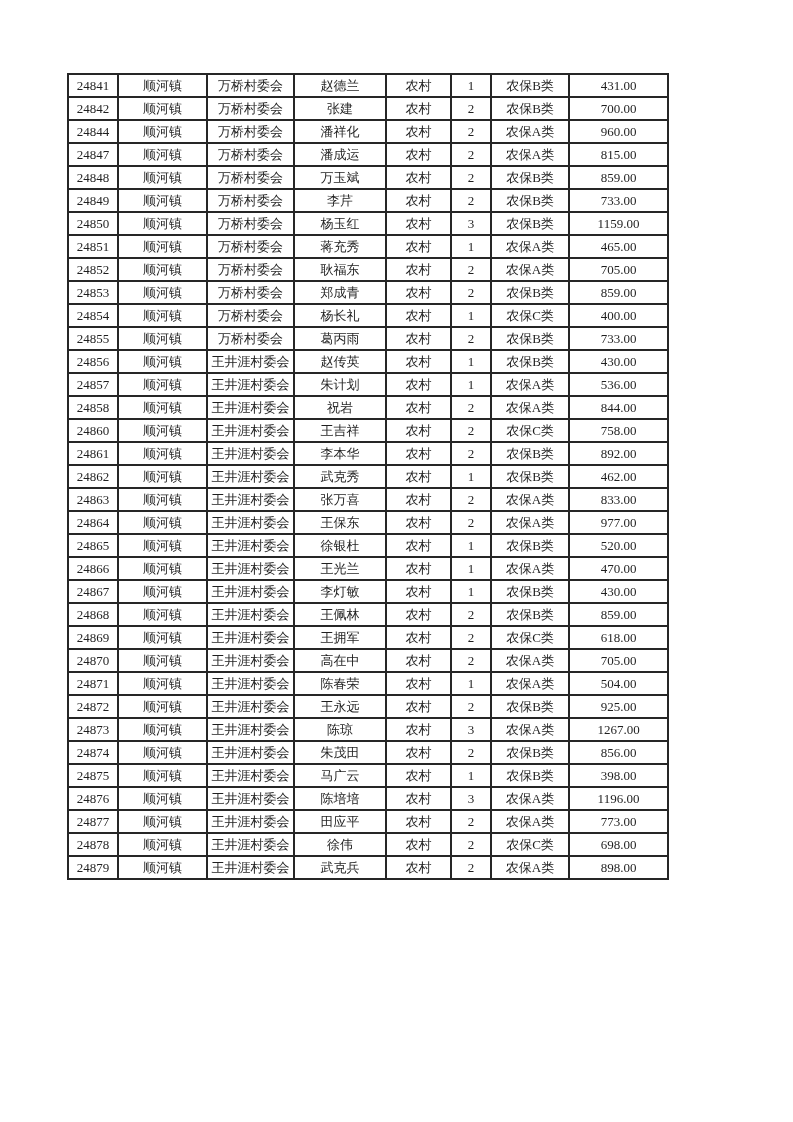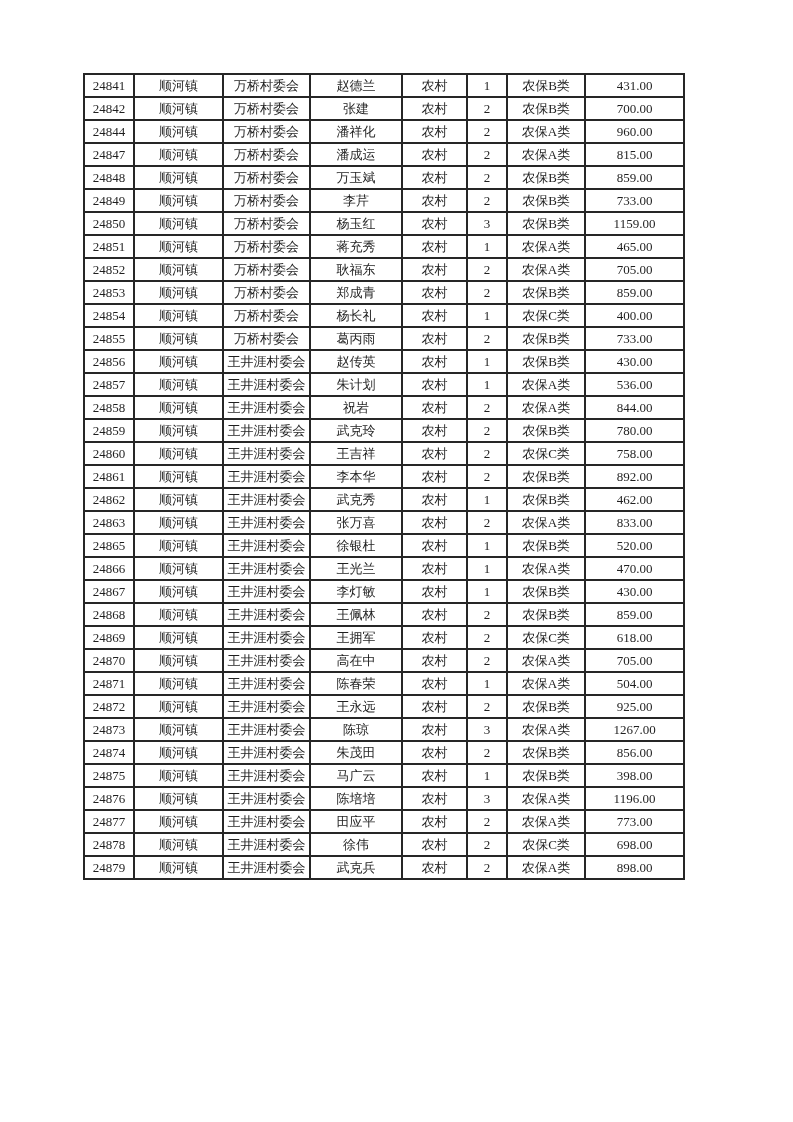--- a/index.html
+++ b/index.html
@@ -9,21 +9,21 @@
   }
   body {
     width: 793px;
     height: 1122px;
     position: relative;
     font-family: "Liberation Serif", "DejaVu Serif", serif;
     color: #1f1f1f;
   }
   .page {
     position: absolute;
-    left: 16px; top: 0;
+    left: 0; top: 0;
     width: 714px; height: 1122px;
     background: #ffffff;
     overflow: hidden;
   }
   table.records {
     position: absolute;
     left: 67px;
     top: 73px;
     width: 600px;
     border-collapse: collapse;
@@ -213,30 +213,20 @@
           <td>24858</td>
           <td>顺河镇</td>
           <td>王井涯村委会</td>
           <td>祝岩</td>
           <td>农村</td>
           <td>2</td>
           <td>农保A类</td>
           <td>844.00</td>
         </tr>
         <tr>
-          <td>24859</td>
-          <td>顺河镇</td>
-          <td>王井涯村委会</td>
-          <td>武克玲</td>
-          <td>农村</td>
-          <td>2</td>
-          <td>农保B类</td>
-          <td>780.00</td>
-        </tr>
-        <tr>
           <td>24860</td>
           <td>顺河镇</td>
           <td>王井涯村委会</td>
           <td>王吉祥</td>
           <td>农村</td>
           <td>2</td>
           <td>农保C类</td>
           <td>758.00</td>
         </tr>
         <tr>
@@ -261,20 +251,30 @@
         </tr>
         <tr>
           <td>24863</td>
           <td>顺河镇</td>
           <td>王井涯村委会</td>
           <td>张万喜</td>
           <td>农村</td>
           <td>2</td>
           <td>农保A类</td>
           <td>833.00</td>
+        </tr>
+        <tr>
+          <td>24864</td>
+          <td>顺河镇</td>
+          <td>王井涯村委会</td>
+          <td>王保东</td>
+          <td>农村</td>
+          <td>2</td>
+          <td>农保A类</td>
+          <td>977.00</td>
         </tr>
         <tr>
           <td>24865</td>
           <td>顺河镇</td>
           <td>王井涯村委会</td>
           <td>徐银杜</td>
           <td>农村</td>
           <td>1</td>
           <td>农保B类</td>
           <td>520.00</td>

